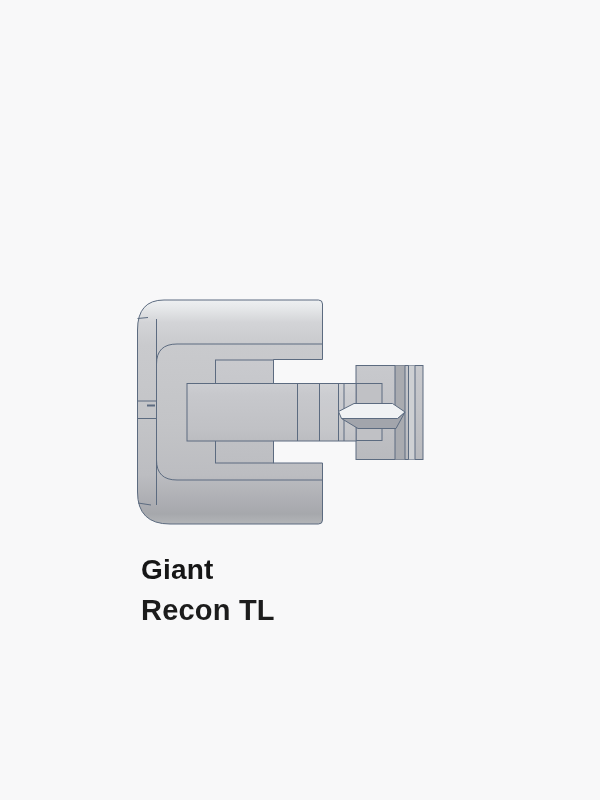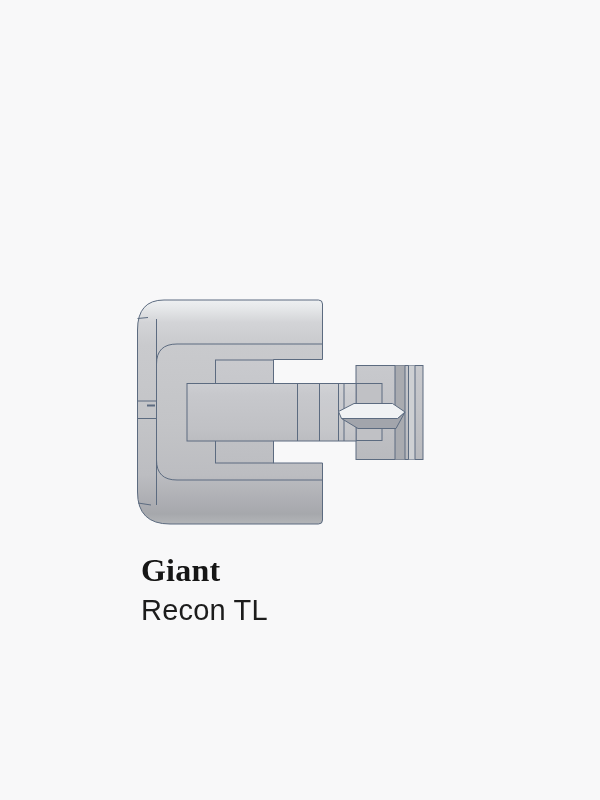--- a/index.html
+++ b/index.html
@@ -13,30 +13,29 @@
   body{
     background:var(--bg);
     font-family:"Liberation Sans","DejaVu Sans",sans-serif;
     position:relative;
     overflow:hidden;
   }
   .product-card{position:absolute;inset:0;}
   .render-svg{position:absolute;left:0;top:0;width:600px;height:800px;display:block;}
   .caption{position:absolute;left:141px;top:556px;}
   .brand{
-    font-size:32px;
+    font-size:28px;
     font-weight:700;
     line-height:28px;
     color:var(--text-brand);
     letter-spacing:0.2px;
-    font-family:Liberation Serif, serif;
   }
   .model{
     font-size:29px;
-    font-weight:400;
+    font-weight:700;
     line-height:29px;
     margin-top:12px;
     color:var(--text-model);
     letter-spacing:0.2px;
   }
 </style>
 </head>
 <body>
 
 <div class="product-card">

